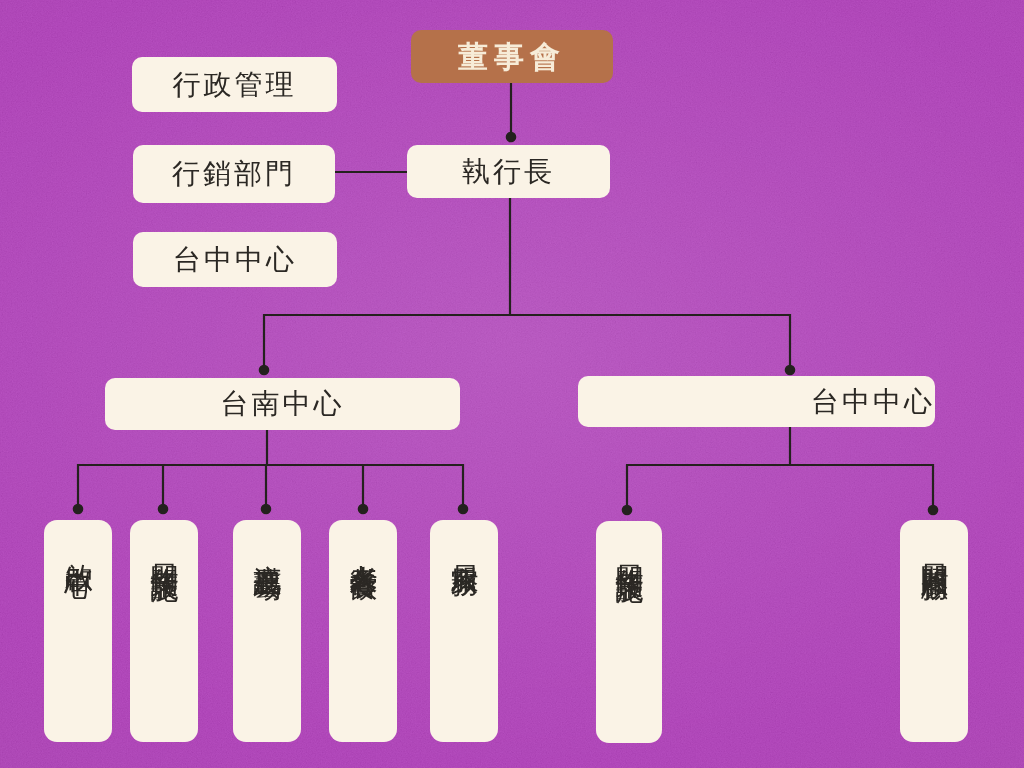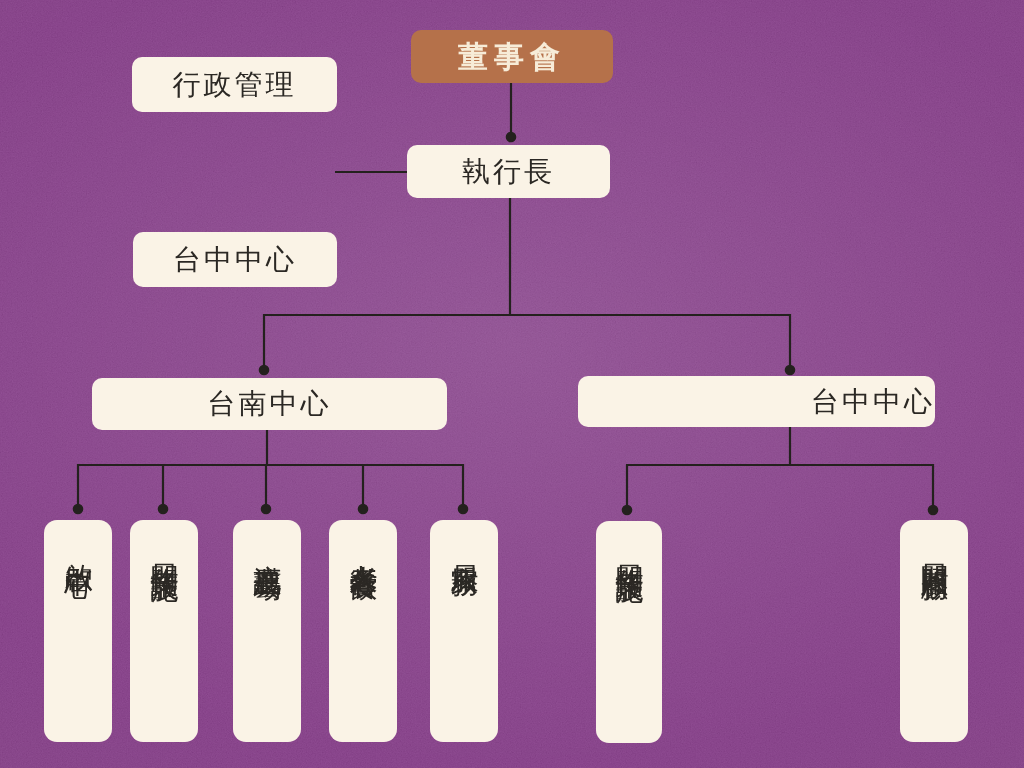--- a/index.html
+++ b/index.html
@@ -6,21 +6,21 @@
     margin: 0;
     padding: 0;
     background: #b0aca4;
     font-family: "DejaVu Sans", "Liberation Sans", sans-serif;
   }
   .stage {
     position: relative;
     width: 1024px;
     height: 768px;
     margin: 0 auto;
-    background: #701a75;
+    background: #a21caf;
     overflow: hidden;
   }
   .vignette {
     position: absolute;
     inset: 0;
     background:
       radial-gradient(ellipse 120% 100% at 50% 45%, rgba(255,255,255,0.10) 0%, rgba(0,0,0,0.0) 55%, rgba(120,115,105,0.12) 100%);
     pointer-events: none;
   }
   .texture, .connector-layer {
@@ -115,26 +115,29 @@
   </div>
 
   <div class="node" style="left:407px; top:145px; width:203px; height:53px;">
     <span>執行長</span>
   </div>
 
   <div class="node" style="left:132px; top:57px; width:205px; height:55px;">
     <span>行政管理</span>
   </div>
 
+  <div class="node" style="left:133px; top:145px; width:202px; height:58px;">
+    <span>行銷部門</span>
+  </div>
 
   <div class="node" style="left:133px; top:232px; width:204px; height:55px;">
     <span>台中中心</span>
   </div>
 
-  <div class="node" style="left:92px; top:378px; width:355px; height:52px;">
+  <div class="node" style="left:105px; top:378px; width:355px; height:52px;">
     <span>台南中心</span>
   </div>
 
   <div class="node" style="left:578px; top:376px; width:357px; height:51px;justify-content:flex-end;">
     <span>台中中心</span>
   </div>
 
   <div class="node vnode" style="left:44px; top:520px; width:68px; height:222px;">
     <span class="vtext">啟智中心</span>
   </div>

